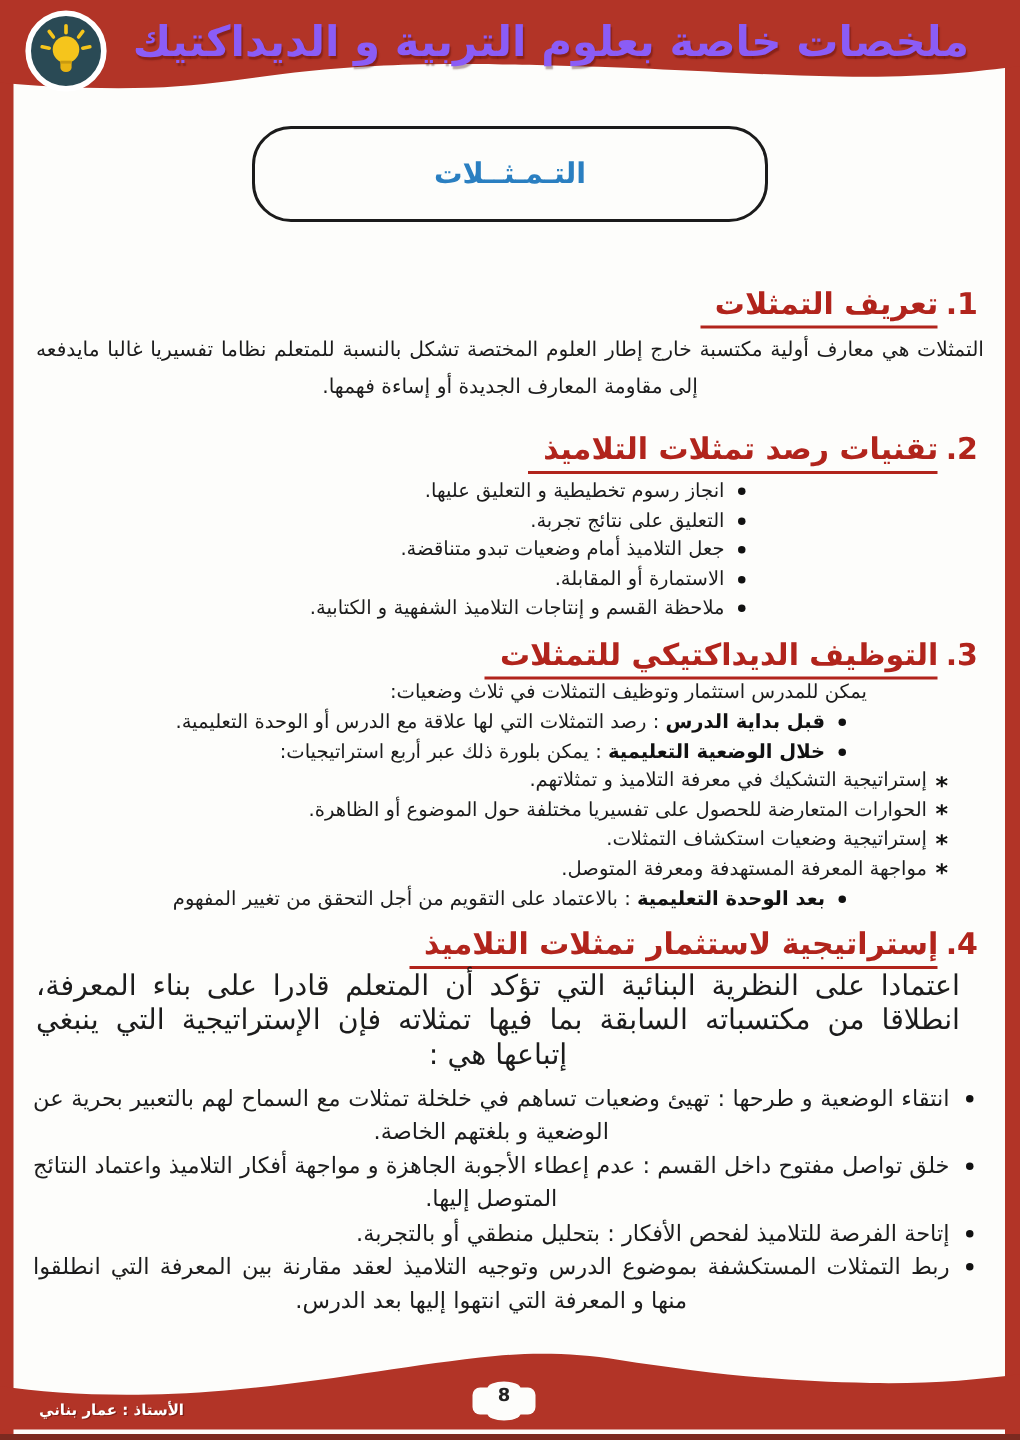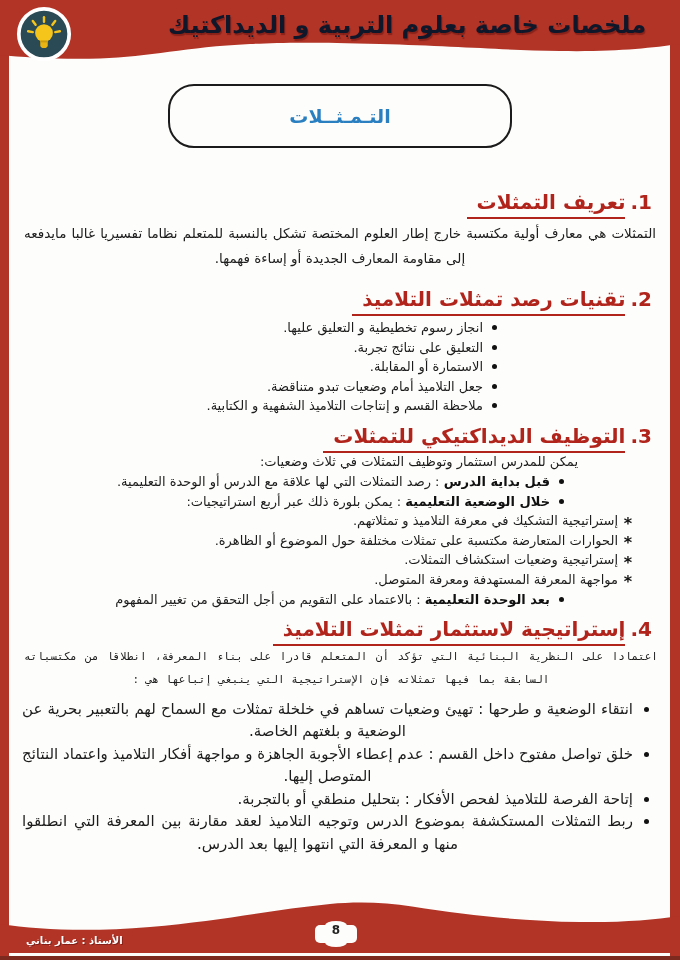--- a/index.html
+++ b/index.html
@@ -10,22 +10,22 @@
   }
   
   .edge{position:absolute;top:0;bottom:0;background:#b23427;z-index:1;}
   .edge.left{left:0;width:9px;}
   .edge.right{right:0;width:10px;}
 
   
   .hdr{position:relative;height:76px;z-index:2;}
   .hdr svg{display:block;}
   .hdr-title{
-    position:absolute;top:11px;right:34px;color:#0f172a;font-weight:bold;
-    font-size:24px;text-shadow:1px 2px 1px rgba(60,0,0,.35);white-space:nowrap;
+    position:absolute;top:11px;right:34px;color:#8b5cf6;font-weight:bold;
+    font-size:28px;text-shadow:1px 2px 1px rgba(60,0,0,.35);white-space:nowrap;
   }
   .logo{position:absolute;top:6px;left:16px;width:56px;height:56px;}
 
   
   .main{position:relative;margin:0 22px 0 22px;z-index:2;}
   .title-box{
     width:340px;height:60px;margin:8px auto 0 auto;
     border:2.5px solid #1b1b1b;border-radius:26px;
     display:flex;align-items:center;justify-content:center;
     background:#fdfdfb;
@@ -40,22 +40,22 @@
   .sec-head .ht{border-bottom:2.5px solid #b1241c;padding-bottom:3px;padding-left:10px;}
   .mt-h1{margin-top:42px;}
   .mt-h2{margin-top:16px;}
   .mt-h3{margin-top:8px;}
   .mt-h4{margin-top:7px;}
 
   .para{
     margin:7px 2px 0 2px;font-size:13.5px;line-height:25px;
     text-align:justify;text-align-last:center;
   }
-  .para4{margin:5px 0 0 2px;font-size:11px;line-height:23px;
-    text-align:justify;text-align-last:center;font-family:Liberation Mono, monospace;}
+  .para4{margin:5px 18px 0 2px;font-size:19px;line-height:23px;
+    text-align:justify;text-align-last:center;}
 
   ul{list-style:none;margin:0;padding:0;}
   li{position:relative;padding-right:15px;}
   li.dot::before{
     content:"";position:absolute;right:1px;top:7px;width:5px;height:5px;
     border-radius:50%;background:#111;
   }
   .list2{margin:7px 160px 0 0;font-size:13px;line-height:19.5px;}
   .intro3{margin:4px 80px 0 0;font-size:13px;line-height:19.5px;}
   .list3{margin:1px 93px 0 0;font-size:13px;line-height:19.5px;}
@@ -122,36 +122,36 @@
       <span class="num">1.</span><span class="ht">تعريف التمثلات</span>
     </div>
     <p class="para">التمثلات هي معارف أولية مكتسبة خارج إطار العلوم المختصة تشكل بالنسبة للمتعلم نظاما تفسيريا غالبا مايدفعه إلى مقاومة المعارف الجديدة أو إساءة فهمها.</p>
 
     <div class="sec-head mt-h2">
       <span class="num">2.</span><span class="ht">تقنيات رصد تمثلات التلاميذ</span>
     </div>
     <ul class="list2">
       <li class="dot">انجاز رسوم تخطيطية و التعليق عليها.</li>
       <li class="dot">التعليق على نتائج تجربة.</li>
+      <li class="dot">جعل التلاميذ أمام وضعيات تبدو متناقضة.</li>
       <li class="dot">الاستمارة أو المقابلة.</li>
-      <li class="dot">جعل التلاميذ أمام وضعيات تبدو متناقضة.</li>
       <li class="dot">ملاحظة القسم و إنتاجات التلاميذ الشفهية و الكتابية.</li>
     </ul>
 
     <div class="sec-head mt-h3">
       <span class="num">3.</span><span class="ht">التوظيف الديداكتيكي للتمثلات</span>
     </div>
     <p class="intro3">يمكن للمدرس استثمار وتوظيف التمثلات في ثلاث وضعيات:</p>
     <ul class="list3">
       <li class="dot"><b class="lead">قبل بداية الدرس</b><span> : رصد التمثلات التي لها علاقة مع الدرس أو الوحدة التعليمية.</span></li>
       <li class="dot"><b class="lead">خلال الوضعية التعليمية</b><span> : يمكن بلورة ذلك عبر أربع استراتيجيات:</span></li>
     </ul>
     <ul class="list3 stars">
       <li class="star">إستراتيجية التشكيك في معرفة التلاميذ و تمثلاتهم.</li>
-      <li class="star">الحوارات المتعارضة مكتسبة على تمثلات مختلفة حول الموضوع أو الظاهرة.</li>
+      <li class="star">الحوارات المتعارضة للحصول على تفسيريا مختلفة حول الموضوع أو الظاهرة.</li>
       <li class="star">إستراتيجية وضعيات استكشاف التمثلات.</li>
       <li class="star">مواجهة المعرفة المستهدفة ومعرفة المتوصل.</li>
     </ul>
     <ul class="list3">
       <li class="dot"><b class="lead">بعد الوحدة التعليمية</b><span> : بالاعتماد على التقويم من أجل التحقق من تغيير المفهوم</span></li>
     </ul>
 
     <div class="sec-head mt-h4">
       <span class="num">4.</span><span class="ht">إستراتيجية لاستثمار تمثلات التلاميذ</span>
     </div>

